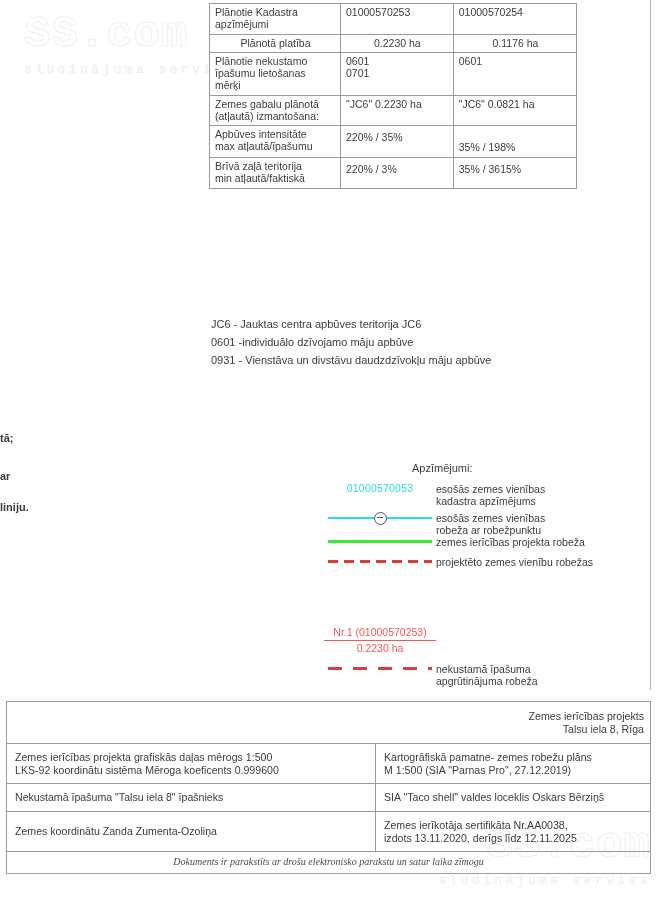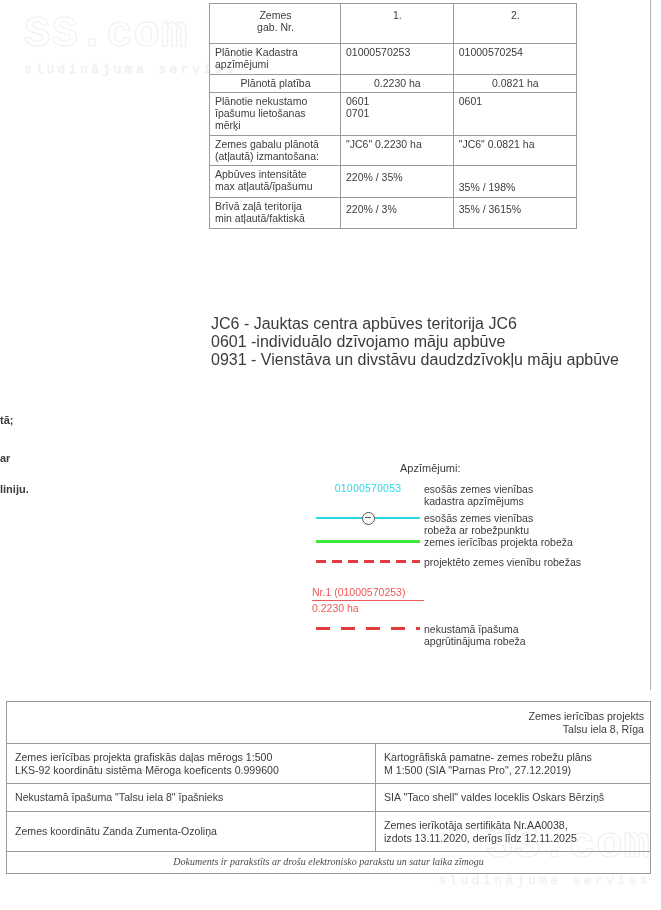--- a/index.html
+++ b/index.html
@@ -90,54 +90,55 @@
   .top-table td.c2 { width: 120px; }
   .top-table td.ctr { text-align: center; }
   .top-table td.lblctr { text-align: center; }
   .top-table .tall { height: 30px; }
 
   
   .legend-codes {
     position: absolute;
     left: 211px;
     top: 315px;
-    font-size: 16px;
+    font-size: 11px;
     line-height: 18px;
     color: #3c3c3c;
     z-index: 2;
   }
 
   
   .frag {
     position: absolute;
     left: 0px;
     font-size: 11px;
     color: #3c3c3c;
     font-weight: bold;
     z-index: 2;
+    margin-top: 18px;
   }
   .frag-a { top: 414px; }
   .frag-b { top: 452px; }
   .frag-c { top: 483px; }
 
   
   .vrule {
     position: absolute;
     left: 650px;
     top: 0px;
     width: 1px;
     height: 690px;
     background: #b4b4b4;
     z-index: 1;
   }
 
   
   .legend {
     position: absolute;
-    left: 312px;
+    left: 324px;
     top: 462px;
     width: 330px;
     z-index: 2;
   }
   .legend-title {
     font-size: 11px;
     color: #3c3c3c;
     margin-left: 88px;
     margin-bottom: 8px;
   }
@@ -209,24 +210,25 @@
       #e33a3a 0px, #e33a3a 10px, transparent 10px, transparent 16px);
   }
   .sym-dash-red-wide {
     width: 104px;
     height: 3.4px;
     background: repeating-linear-gradient(to right,
       #e33a3a 0px, #e33a3a 14px, transparent 14px, transparent 25px);
   }
   .sym-redbox {
     width: 112px;
-    text-align: left;
+    text-align: center;
     color: #ef5858;
     font-size: 10.5px;
     line-height: 13px;
+    margin-top: 40px;
   }
   .sym-redbox .l1 {
     border-bottom: 1.3px solid #ef5858;
     padding-bottom: 1px;
     display: block;
   }
   .sym-redbox .l2 {
     display: block;
     padding-top: 1px;
   }
@@ -272,35 +274,29 @@
 <div class="wm wm-br">
   <div class="wm-main">SS.com</div>
   <div class="wm-sub">sludinājuma serviss</div>
 </div>
 
 <div class="vrule"></div>
 
 <table class="top-table">
   <tbody>
     <tr>
-      <td class="lbl lblctr tall" style="white-space:pre-line;padding-top:6px;">Zemes
-gab. Nr.</td>
-      <td class="c1 ctr tall" style="padding-top:6px;">1.</td>
-      <td class="c2 ctr tall" style="padding-top:6px;">2.</td>
-    </tr>
-    <tr>
       <td class="lbl" style="white-space:pre-line;">Plānotie Kadastra
 apzīmējumi</td>
       <td class="c1" style="white-space:pre-line;">01000570253</td>
       <td class="c2" style="white-space:pre-line;">01000570254</td>
     </tr>
     <tr>
       <td class="lbl lblctr" style="white-space:pre-line;">Plānotā platība</td>
       <td class="c1 ctr">0.2230 ha</td>
-      <td class="c2 ctr">0.0821 ha</td>
+      <td class="c2 ctr">0.1176 ha</td>
     </tr>
     <tr>
       <td class="lbl" style="white-space:pre-line;">Plānotie nekustamo
 īpašumu lietošanas
 mērķi</td>
       <td class="c1" style="white-space:pre-line;">0601
 0701</td>
       <td class="c2" style="white-space:pre-line;">0601</td>
     </tr>
     <tr>

